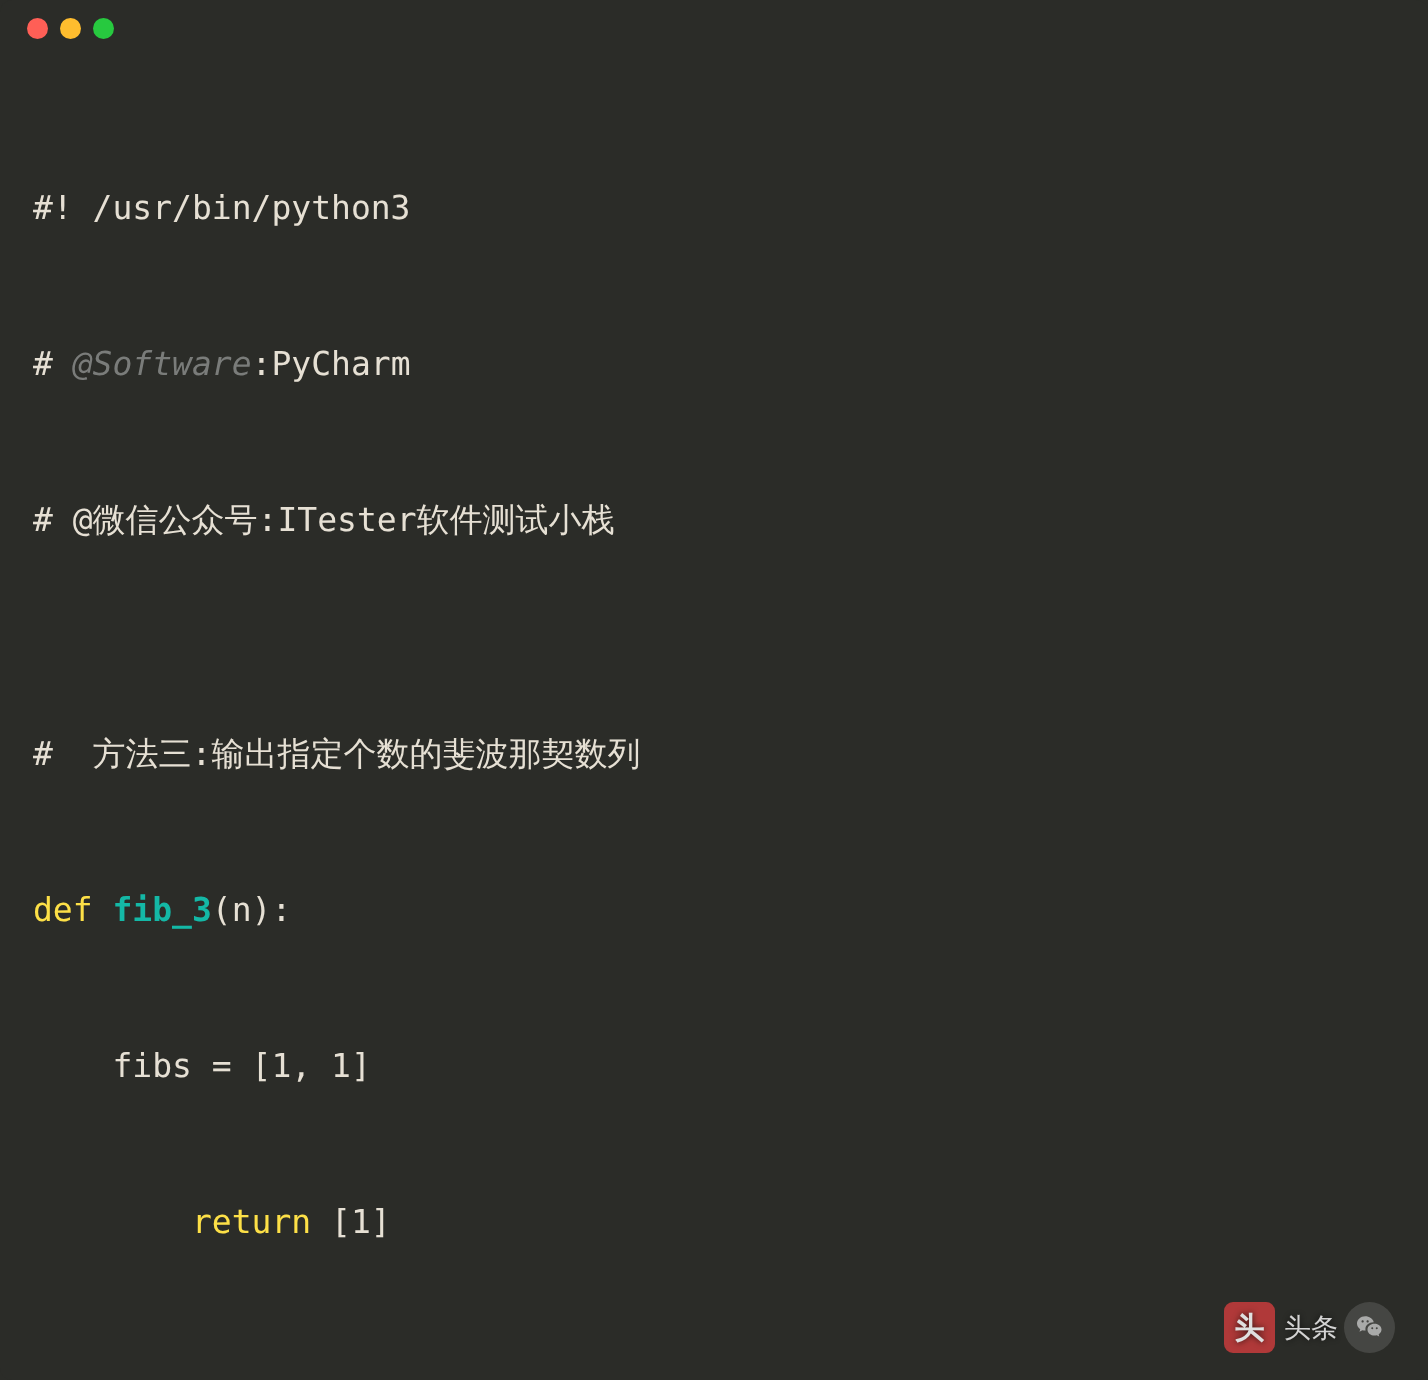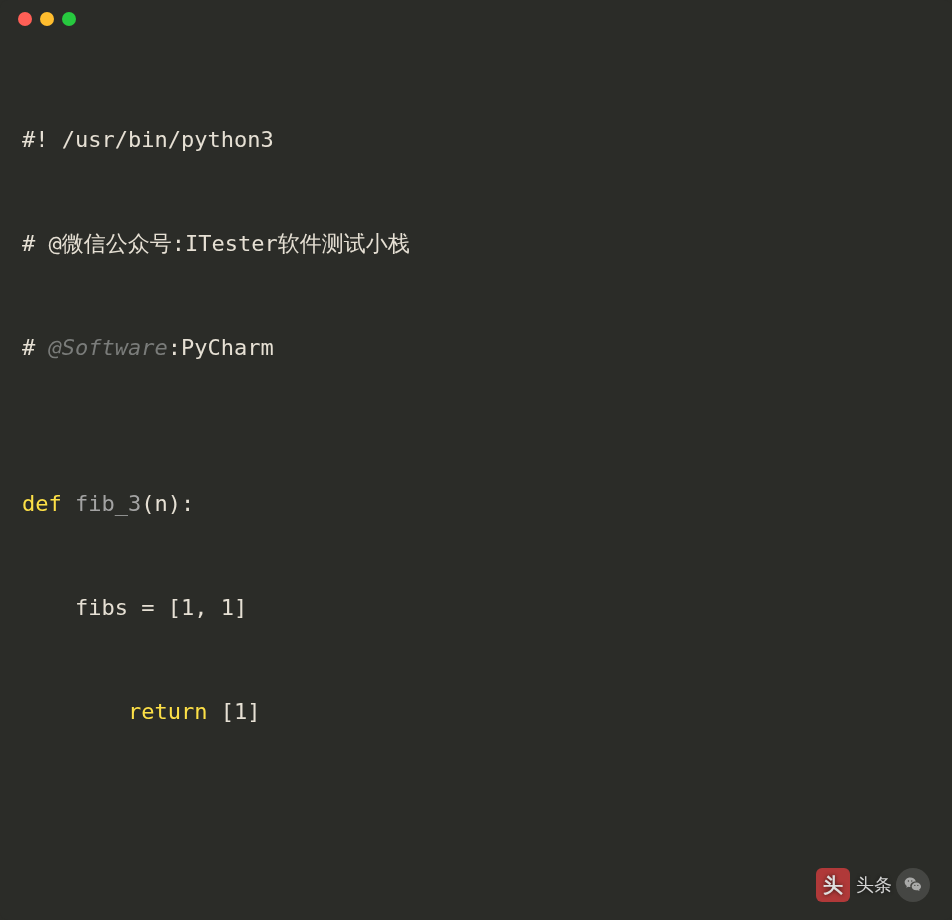--- a/index.html
+++ b/index.html
@@ -15,21 +15,21 @@
   .dot.yellow { background: #ffbd2e; }
   .dot.green { background: #27c93f; }
   .code {
     padding: 24px 22px 0 22px; font-size: 22px; line-height: 52px;
     white-space: pre; letter-spacing: 0;
   }
   .ln { display: block; }
   .c-decorator { color: #7a7c7a; font-style: italic; }
   .c-text    { color: #e6e0d4; }
   .c-keyword { color: #fde047; } 
-  .c-func    { color: #a3a3a3; font-weight: 400; }
+  .c-func    { color: #14b8a6; font-weight: 700; }
   .watermark {
     position: absolute; right: 18px; bottom: 18px; display: flex; align-items: center;
     color: #f1f1f1; font-size: 18px; font-family: sans-serif; opacity: 0.85;
     text-shadow: 0 0 4px rgba(0,0,0,0.8);
   }
   .wm-logo {
     width: 34px; height: 34px; border-radius: 6px; background: #c83c3c;
     display:flex; align-items:center; justify-content:center; color:#fff; font-weight:700;
     font-size: 20px; margin-right: 6px;
   }
@@ -45,23 +45,24 @@
 <div class="window">
 
   <div class="titlebar">
     <span class="dot red"></span>
     <span class="dot yellow"></span>
     <span class="dot green"></span>
   </div>
 
   <div class="code">
 <span class="ln"><span class="c-text">#! /usr/bin/python3</span></span>
+<span class="ln"><span class="c-text"># </span><span class="c-decorator">@Software</span><span class="c-text">:PyCharm</span></span>
 <span class="ln"><span class="c-text"># @微信公众号:ITester软件测试小栈</span></span>
-<span class="ln"><span class="c-text"># </span><span class="c-decorator">@Software</span><span class="c-text">:PyCharm</span></span>
 <span class="ln"><span class="c-text"></span></span>
+<span class="ln"><span class="c-text">#  方法三:输出指定个数的斐波那契数列</span></span>
 <span class="ln"><span class="c-keyword">def </span><span class="c-func">fib_3</span><span class="c-text">(n):</span></span>
 <span class="ln"><span class="c-text">    fibs = [1, 1]</span></span>
 <span class="ln"><span class="c-keyword">        return</span><span class="c-text"> [1]</span></span>
 
 
 
 
 
 <span class="ln"><span class="c-text"></span></span>
 <span class="ln"><span class="c-text"></span></span>

